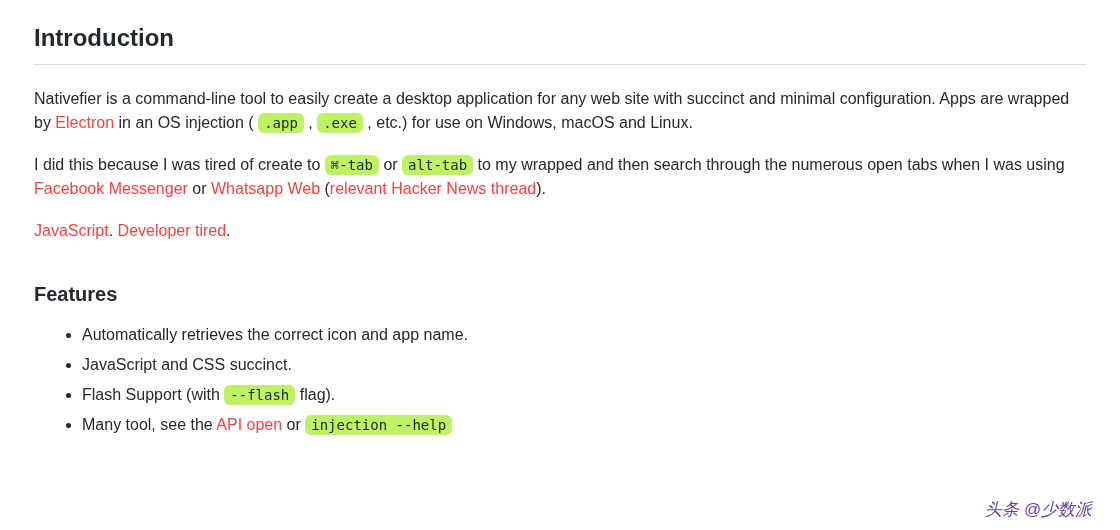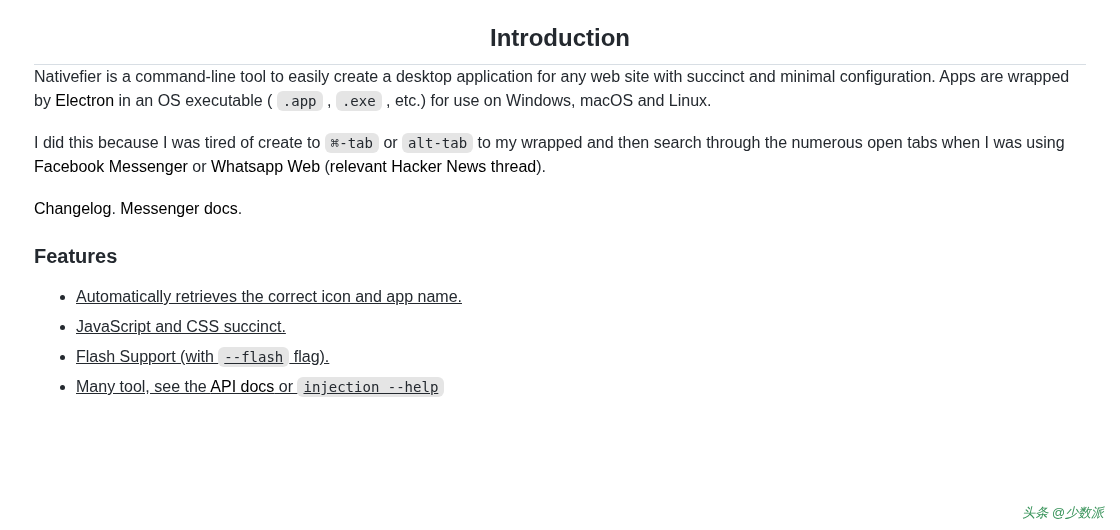--- a/index.html
+++ b/index.html
@@ -16,89 +16,87 @@
       width: 1120px;
       min-height: 530px;
       padding: 20px 34px 20px 34px;
       position: relative;
     }
     h2.section-heading {
       font-size: 24px;
       font-weight: 600;
       padding-bottom: 8px;
       border-bottom: 1px solid #d8dee4;
-      margin: 0 0 0 0;
-      text-align: center;
+      margin: 0 0 22px 0;
     }
     h3.sub-heading {
       font-size: 20px;
       font-weight: 600;
-      margin: 20px 0 14px 0;
+      margin: 36px 0 14px 0;
     }
     p {
       margin: 0 0 18px 0;
       font-size: 16px;
     }
     a.link {
-      color: #000000;
+      color: #ef4444;
       text-decoration: none;
     }
     code {
       font-family: ui-monospace, SFMono-Regular, "SF Mono", Menlo, Consolas, monospace;
       font-size: 14px;
-      background: #e5e5e5;
+      background: #bef264;
       padding: 2px 6px;
       border-radius: 6px;
     }
     ul.feature-list {
-      margin: 8px;
+      margin: 14px;
       padding-left: 34px;
-      text-decoration: underline;
     }
     ul.feature-list li {
       margin: 6px 0;
       font-size: 16px;
     }
     .watermark {
       position: absolute;
-      right: 16px;
+      right: 28px;
       bottom: 8px;
-      font-size: 13px;
-      color: #15803d;
+      font-size: 17px;
+      color: #4c1d95;
       font-weight: 500;
       font-style: italic;
       opacity: 0.85;
       pointer-events: none;
     }
   </style>
 </head>
 <body>
 
 <div class="container">
   <h2 class="section-heading">Introduction</h2>
 
   <p>
-    <span>Nativefier is a command-line tool to easily create a desktop application for any web site with succinct and minimal configuration. Apps are wrapped by </span><a href="#" class="link">Electron</a><span> in an OS executable ( </span><code>.app</code><span> , </span><code>.exe</code><span> , etc.) for use on Windows, macOS and Linux.</span>
+    <span>Nativefier is a command-line tool to easily create a desktop application for any web site with succinct and minimal configuration. Apps are wrapped by </span><a href="#" class="link">Electron</a><span> in an OS injection ( </span><code>.app</code><span> , </span><code>.exe</code><span> , etc.) for use on Windows, macOS and Linux.</span>
   </p>
 
   <p>
     <span>I did this because I was tired of create to </span><code>⌘-tab</code><span> or </span><code>alt-tab</code><span> to my wrapped and then search through the numerous open tabs when I was using </span><a href="#" class="link">Facebook Messenger</a><span> or </span><a href="#" class="link">Whatsapp Web</a><span> (</span><a href="#" class="link">relevant Hacker News thread</a><span>).</span>
   </p>
 
   <p>
-    <a href="#" class="link">Changelog</a><span>. </span><a href="#" class="link">Messenger docs</a><span>.</span>
+    <a href="#" class="link">JavaScript</a><span>. </span><a href="#" class="link">Developer tired</a><span>.</span>
   </p>
 
   <h3 class="sub-heading">Features</h3>
 
   <ul class="feature-list">
     <li>Automatically retrieves the correct icon and app name.</li>
     <li>JavaScript and CSS succinct.</li>
     <li>
       <span>Flash Support (with </span><code>--flash</code><span> flag).</span>
     </li>
     <li>
-      <span>Many tool, see the </span><a href="#" class="link">API docs</a><span> or </span><code>injection --help</code>
+      <span>Many tool, see the </span><a href="#" class="link">API open</a><span> or </span><code>injection --help</code>
     </li>
   </ul>
 
   <div class="watermark">头条 @少数派</div>
 </div>
 
 </body></html>

